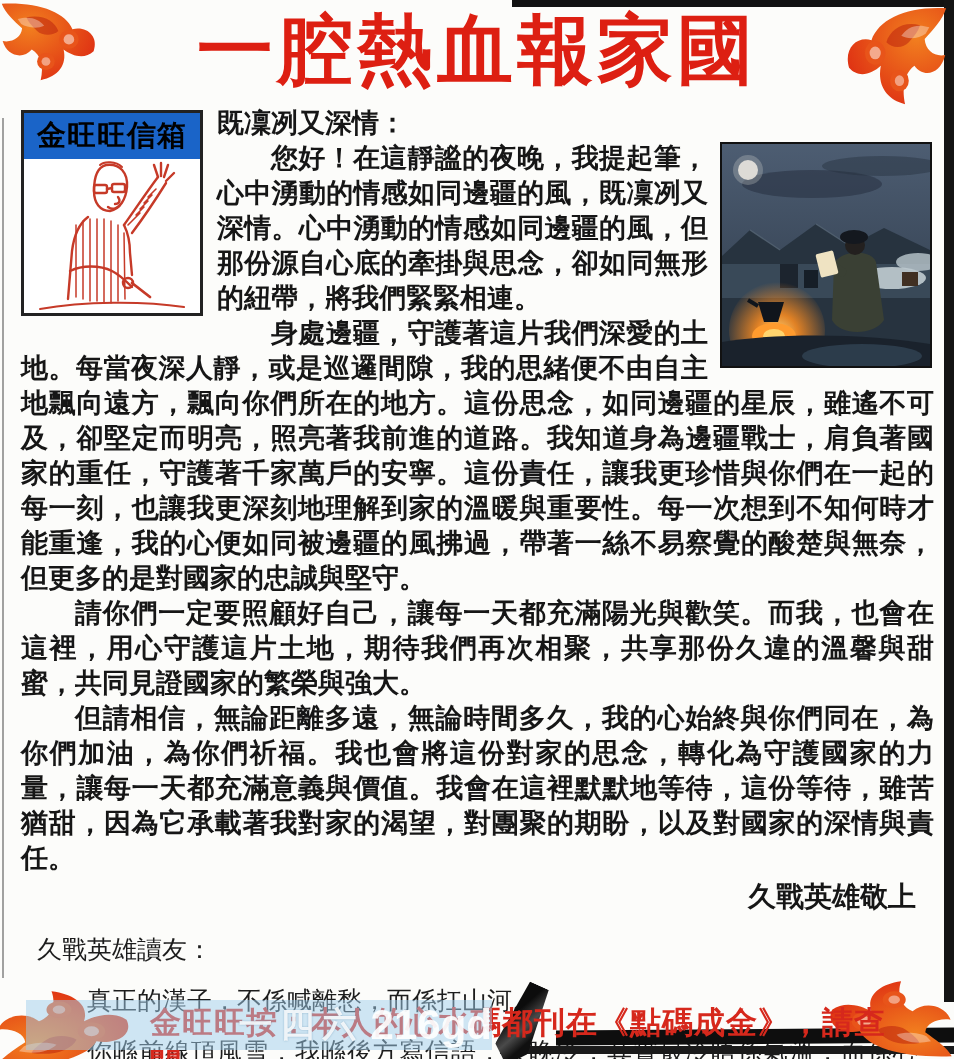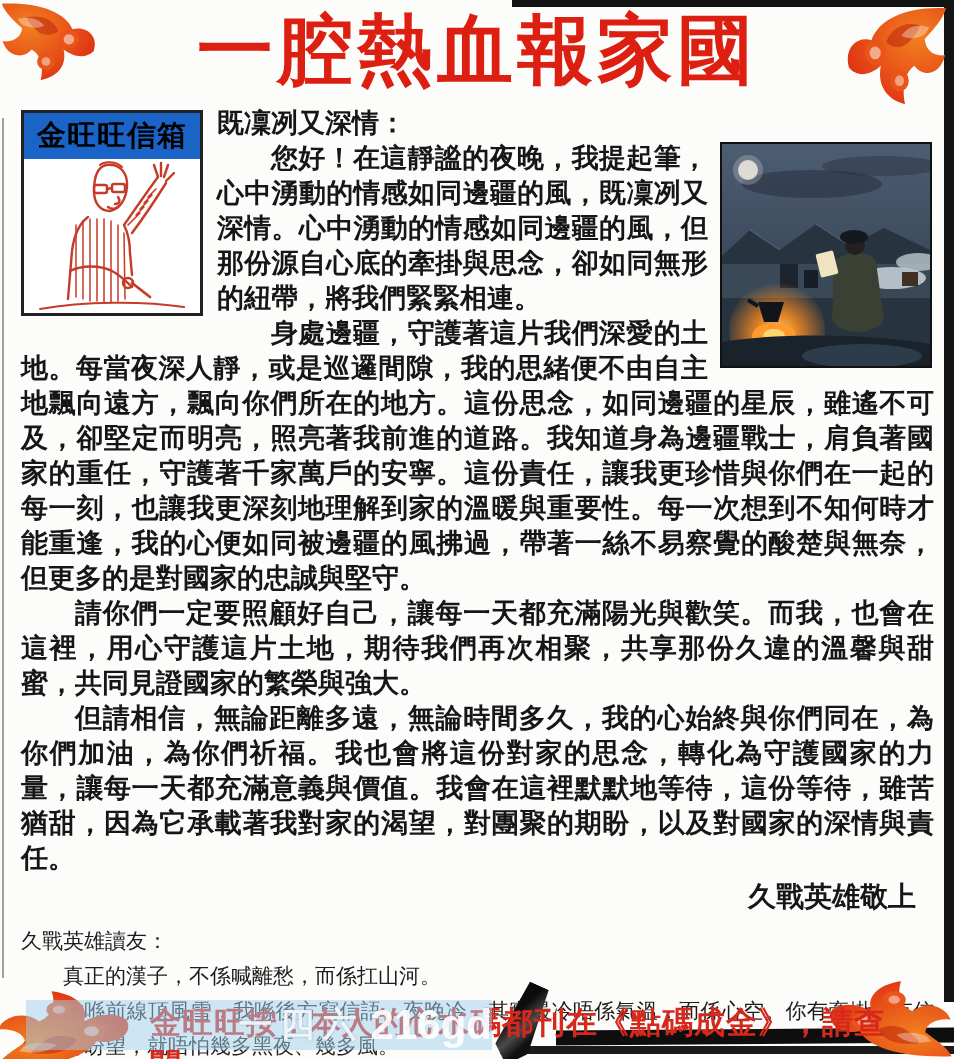--- a/index.html
+++ b/index.html
@@ -32,21 +32,21 @@
   .mailbox .mb-head{height:46px;background:#1a64c8;color:#000000;display:flex;align-items:center;justify-content:center;
            font-family:"Liberation Sans",sans-serif;font-weight:700;font-size:29px;letter-spacing:1px;}
   .mailbox .mb-art{height:154px;}
   .mailbox .mb-art svg{display:block;width:100%;height:100%;}
   .photo{float:right;width:212px;height:226px;margin:36px 2px 8px 12px;border:2px solid #111;
          box-sizing:border-box;background:#2e3a4a;}
   .photo svg{display:block;width:100%;height:100%;}
   .letter p{margin:0;font-size:27px;line-height:35px;font-weight:700;text-align:justify;}
   .letter p.indent{text-indent:2em;}
   .sig{margin:2px 18px 0 0;text-align:right;font-size:28px;font-weight:700;}
-  .reply p{margin:0;font-size:21px;line-height:35px;font-weight:400;text-align:justify;color:#1c1c1c;}
+  .reply p{margin:16px;font-size:25px;line-height:35px;font-weight:400;text-align:justify;color:#1c1c1c;}
   .reply p.indent{text-indent:2em;}
   .reply{margin-top:8px;}
   
   .note{position:absolute;left:150px;top:1002px;width:750px;z-index:6;
         font-size:31px;font-weight:700;color:#d6281c;letter-spacing:1px;}
   .watermark{position:absolute;left:26px;top:1000px;width:466px;height:50px;z-index:7;
         background:rgba(160,205,235,.5);display:flex;align-items:center;justify-content:flex-end;
         gap:6px;padding-right:0;box-sizing:border-box;}
   .watermark .wm-cjk{font-size:34px;color:rgba(255,255,255,.85);font-weight:700;letter-spacing:8px;
         text-shadow:0 0 2px rgba(120,160,190,.8);}

